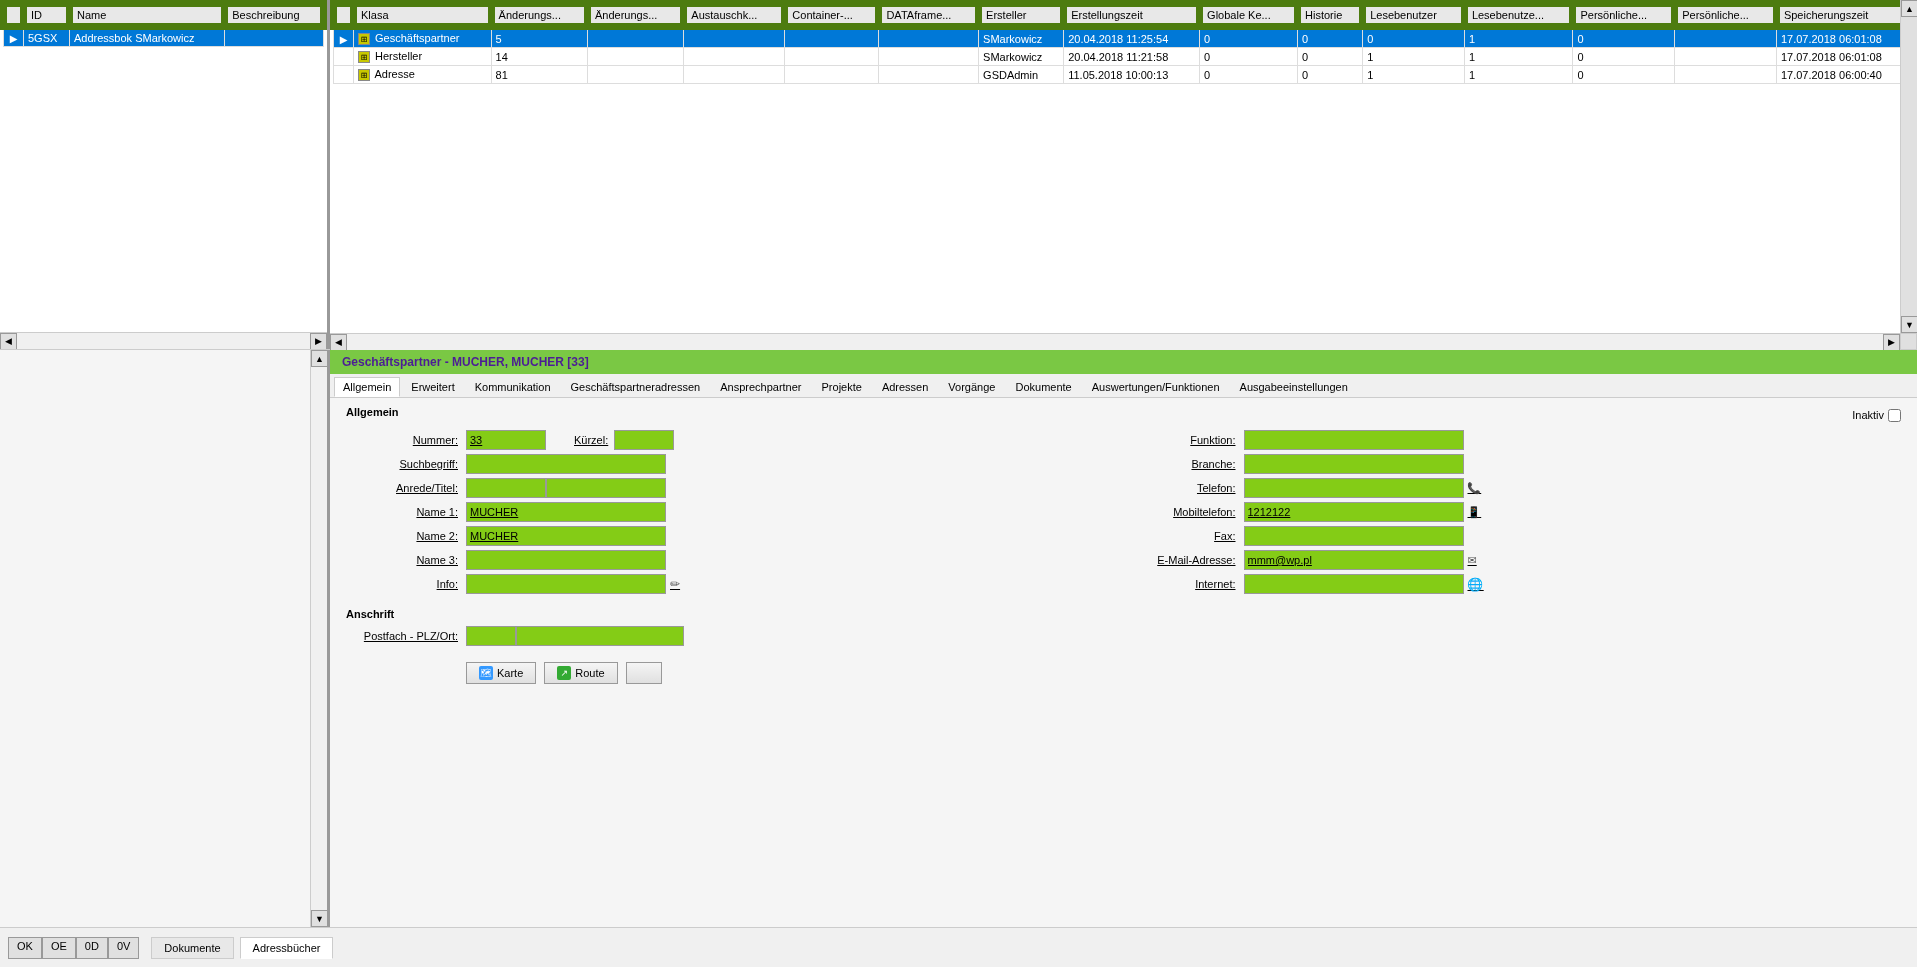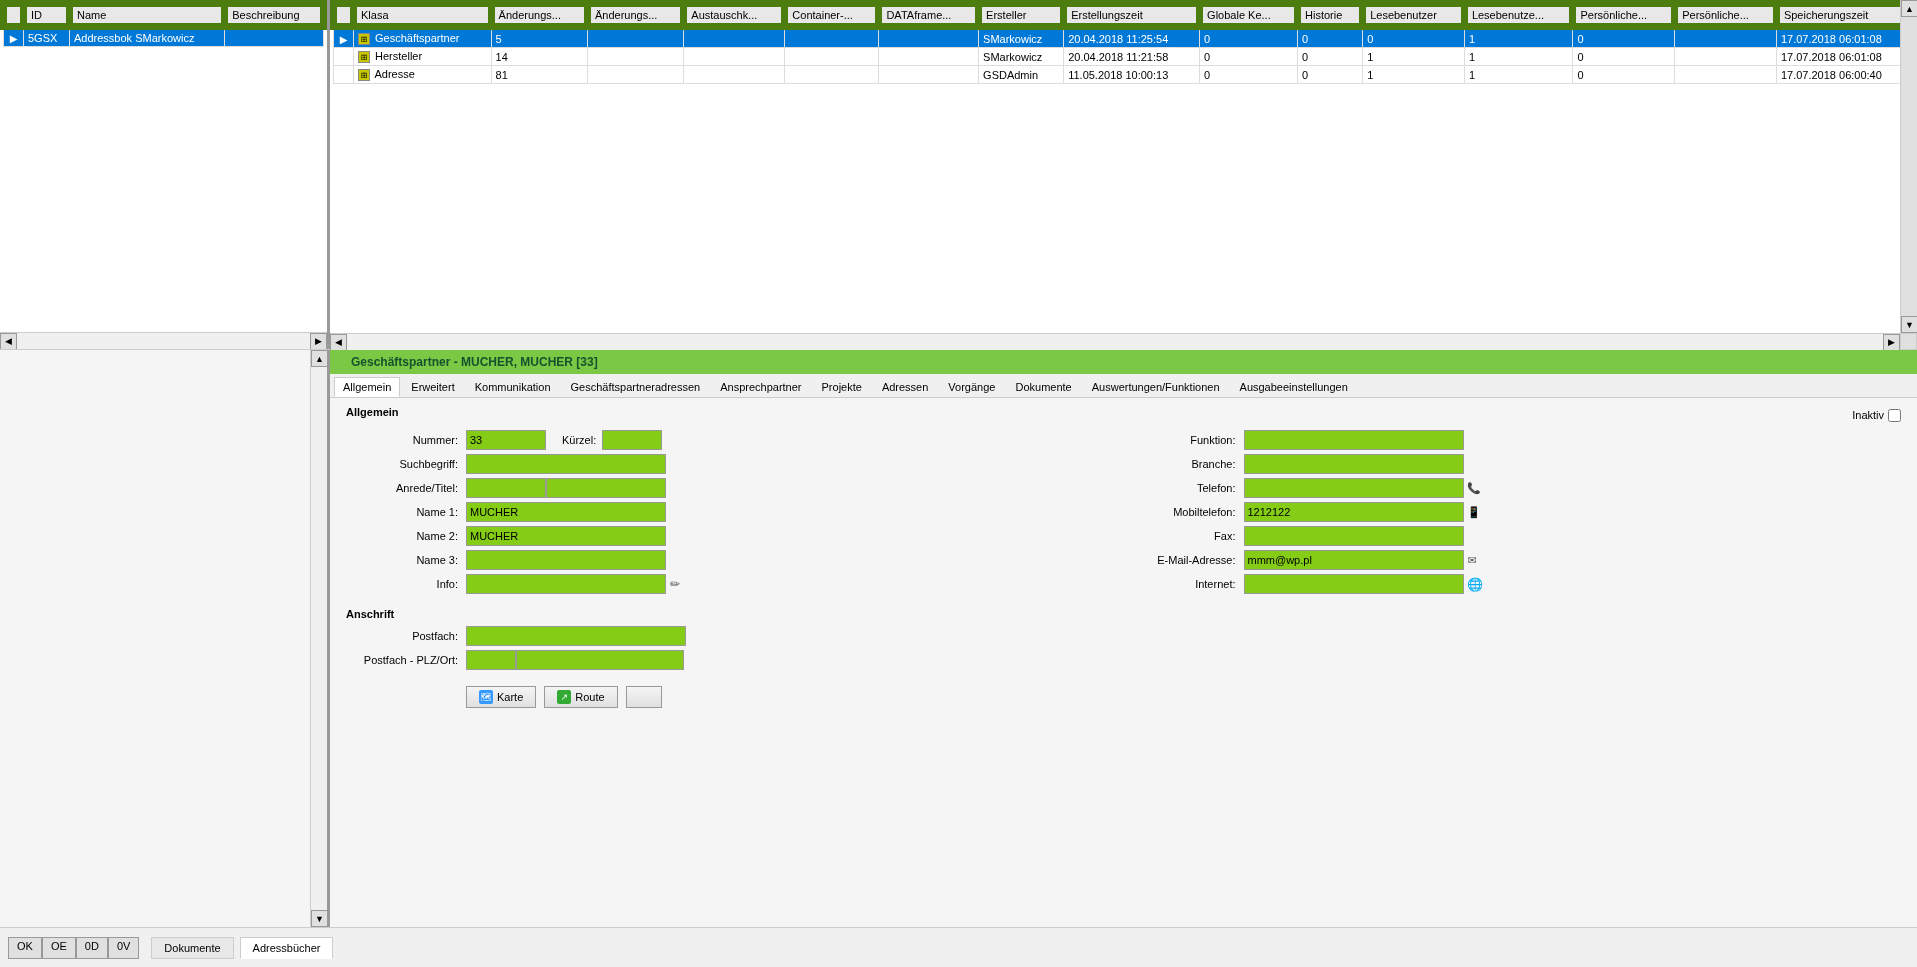--- a/index.html
+++ b/index.html
@@ -41,23 +41,23 @@
       padding: 2px 4px;
       font-size: 11px;
       white-space: nowrap;
       height: 18px;
     }
 
     .selected-row td { background: #0078d7; color: #fff; }
 
     .detail-title {
       background: #7ac844;
-      color: #14532d;
+      color: #4c1d95;
       font-weight: bold;
-      padding: 4px 21px;
+      padding: 4px 12px;
       font-size: 12px;
       height: 24px;
       display: flex;
       align-items: center;
     }
 
     .tabs-bar {
       background: #f0f0f0;
       border-bottom: 1px solid #ccc;
       display: flex;
@@ -112,20 +112,21 @@
     .form-input {
       border: 1px solid #999;
       padding: 1px 3px;
       font-size: 11px;
       height: 20px;
       background: #84cc16;
     }
 
     .two-col-form {
       display: flex;
+      text-decoration: underline;
     }
 
     .col-left { flex: 1; }
     .col-right { flex: 1; }
 
     .btn {
       background: linear-gradient(to bottom, #f5f5f5, #e0e0e0);
       border: 1px solid #999;
       padding: 2px 12px;
       font-size: 11px;
@@ -411,21 +412,21 @@
       </div>
     </div>
 
     <div class="two-col-form">
 
       <div class="col-left">
 
         <div class="form-row">
           <span class="form-label">Nummer:</span>
           <input class="form-input" style="width: 80px;" value="33">
-          <span style="margin-left:16px;margin-right:6px;white-space:nowrap;">Kürzel:</span>
+          <span style="margin-left:28px;margin-right:6px;white-space:nowrap;">Kürzel:</span>
           <input class="form-input" style="width: 60px;">
         </div>
 
         <div class="form-row">
           <span class="form-label">Suchbegriff:</span>
           <input class="form-input" style="width: 200px;">
         </div>
 
         <div class="form-row">
           <span class="form-label">Anrede/Titel:</span>
@@ -498,24 +499,20 @@
       </div>
     </div>
 
     <div style="margin-top:10px;">
       <div class="section-title">Anschrift</div>
       <div class="two-col-form">
 
 
         <div class="col-right">
 
-          <div class="form-row">
-            <span class="form-label">Postfach:</span>
-            <input class="form-input" style="width: 220px;">
-          </div>
 
           <div class="form-row">
             <span class="form-label">Postfach - PLZ/Ort:</span>
             <input class="form-input" style="width: 50px;">
             <input class="form-input" style="width: 168px;">
           </div>
         </div>
       </div>
     </div>
 

